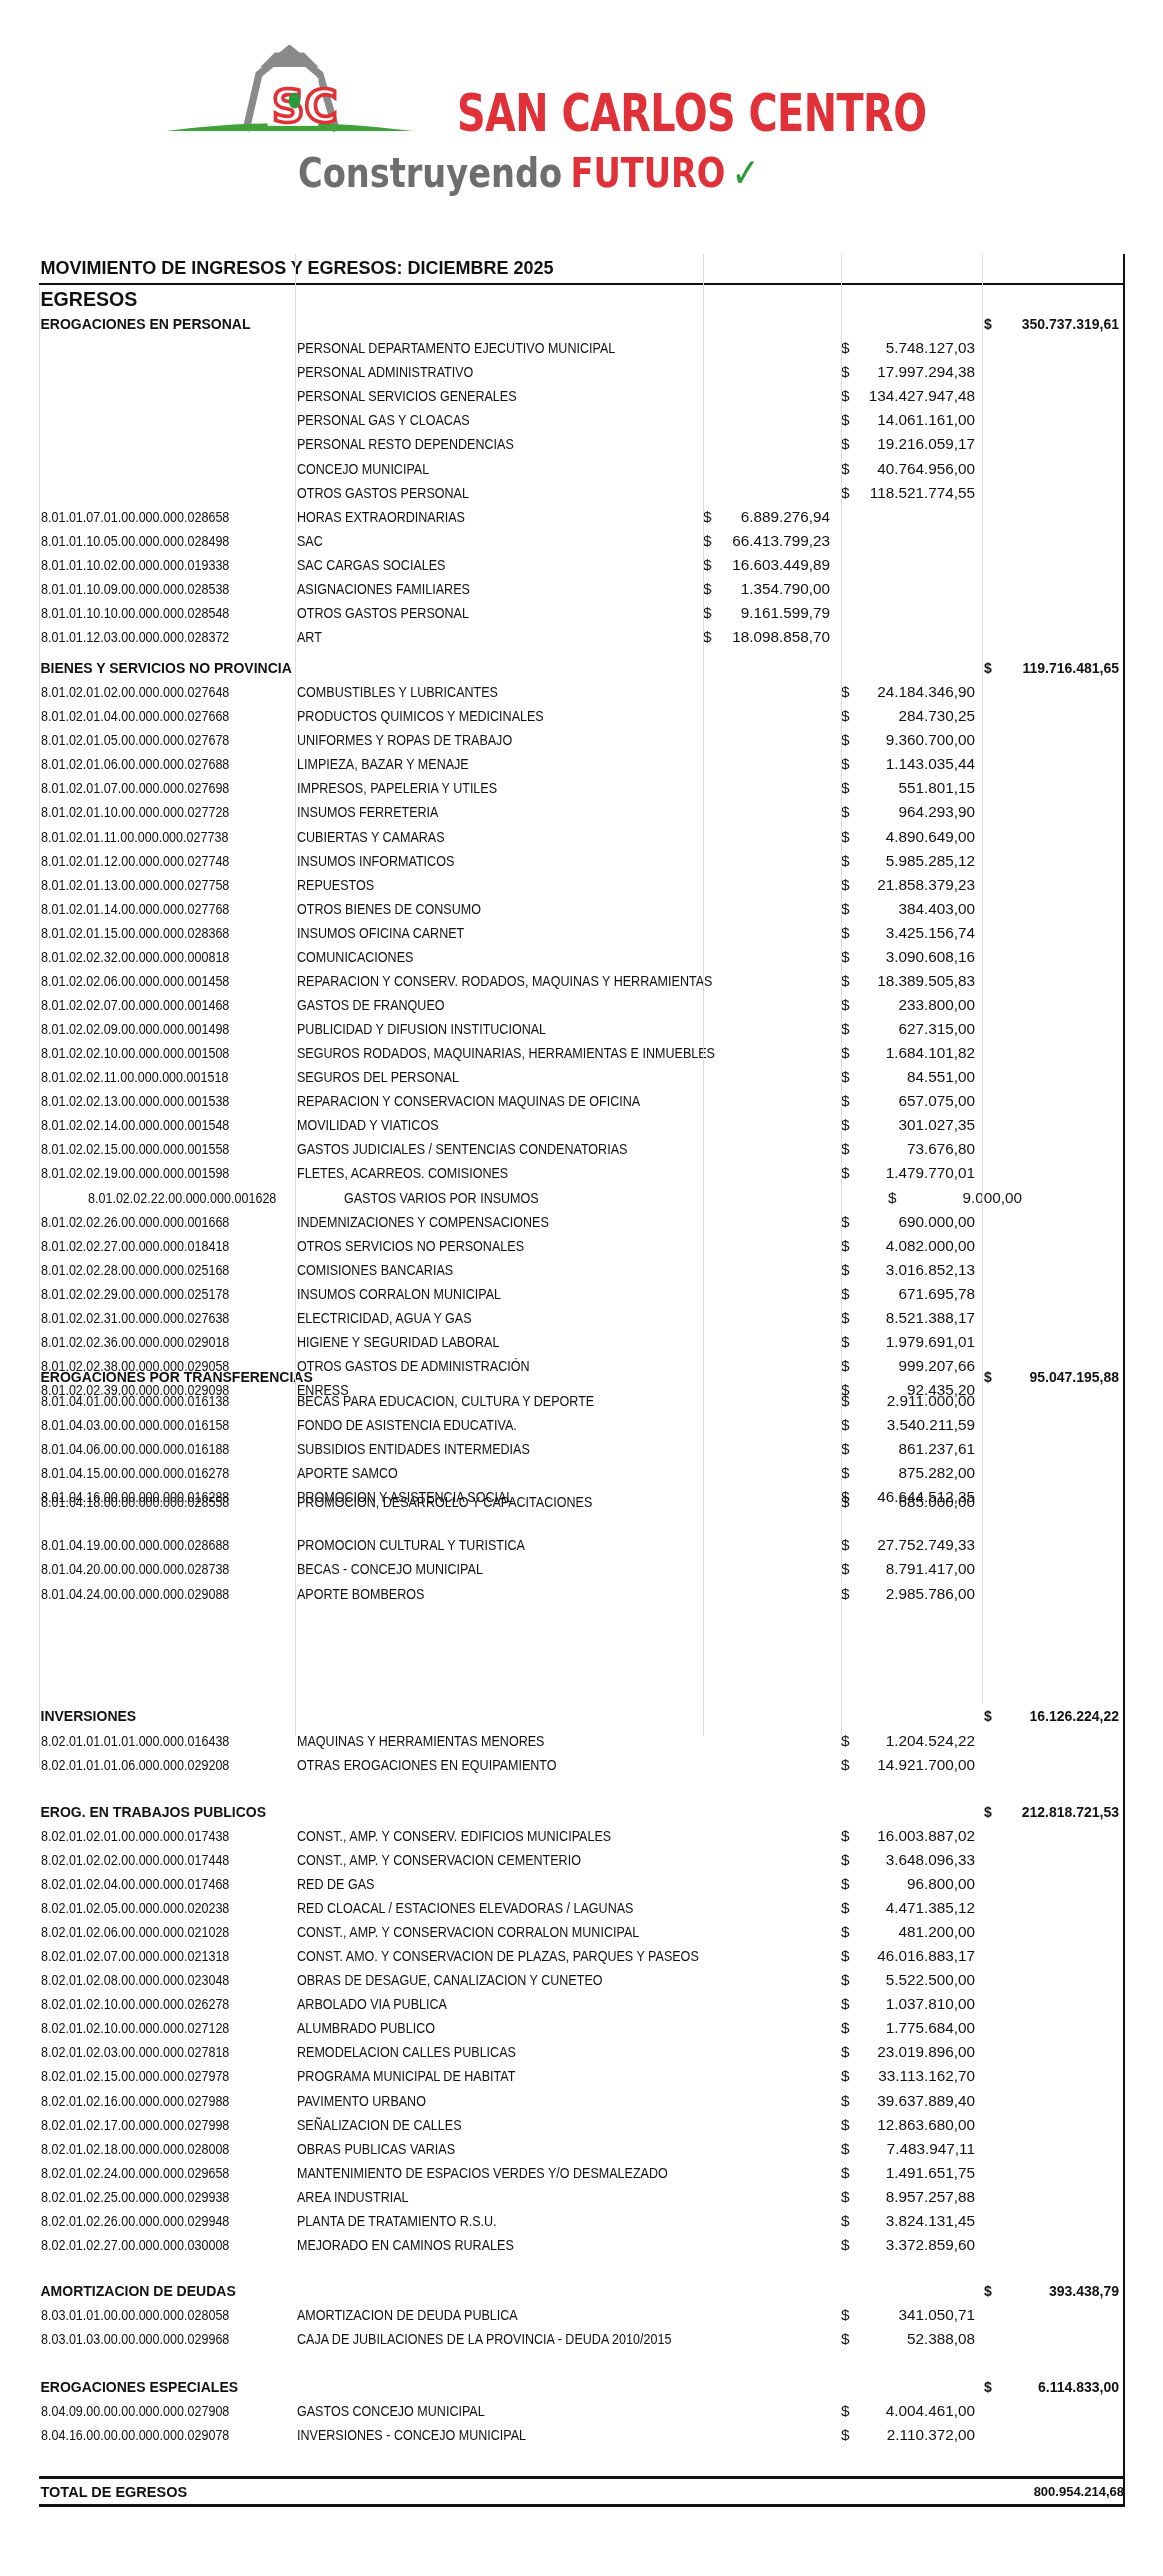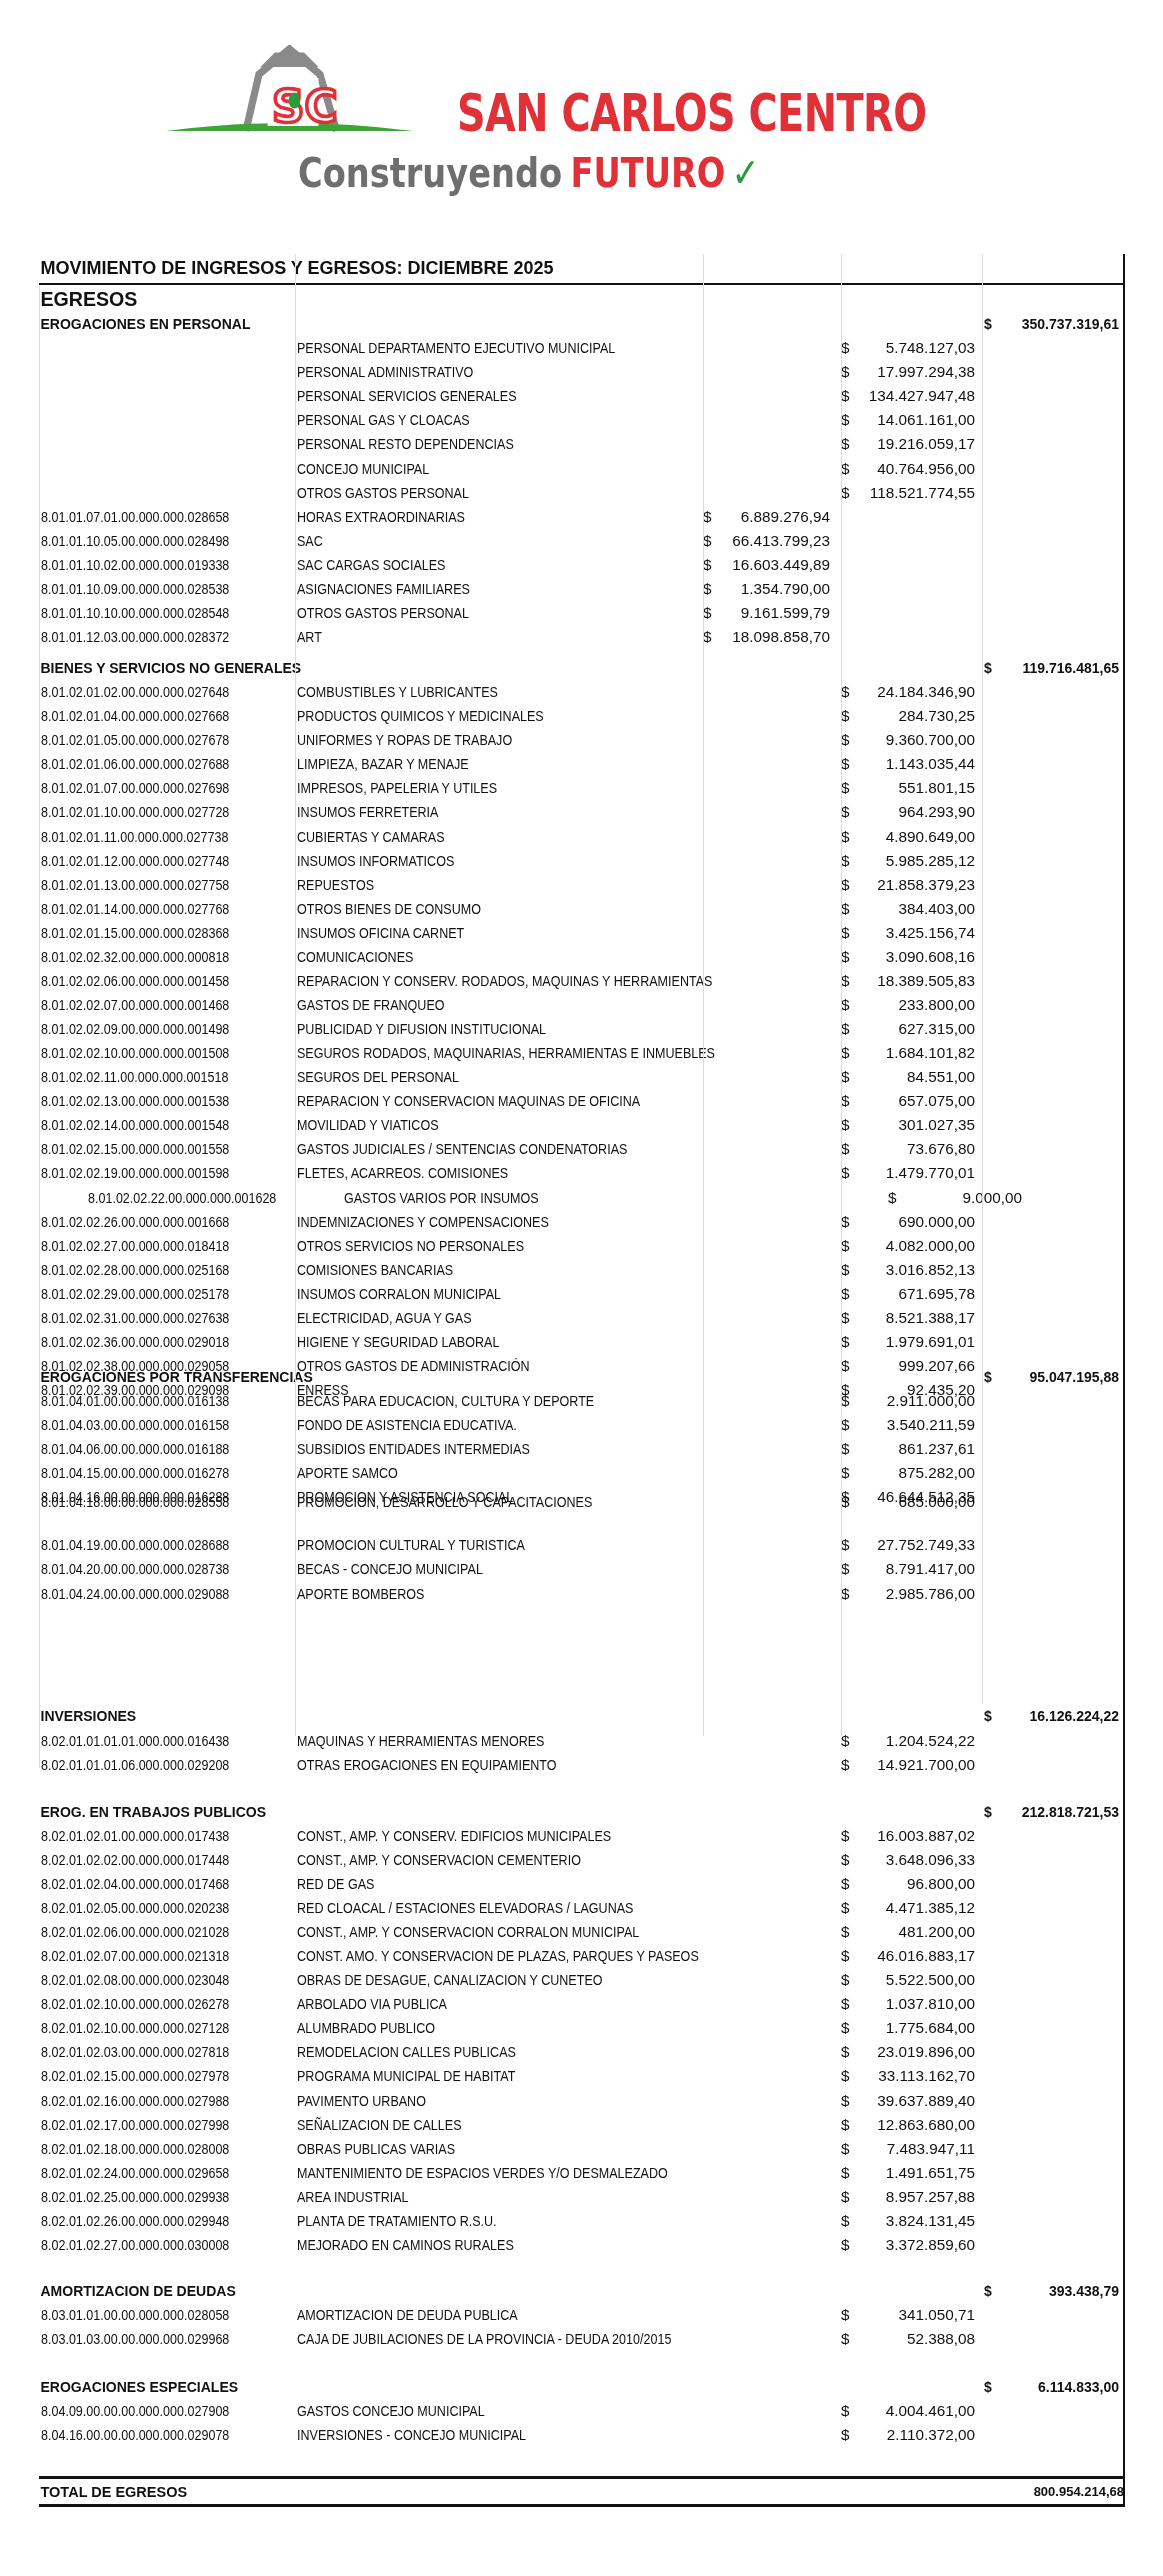--- a/index.html
+++ b/index.html
@@ -164,21 +164,21 @@
       </div>
       <div class="row" style="top: 371px;">
         <span class="cell-code">8.01.01.12.03.00.000.000.028372</span>
         <span class="cell-desc">ART</span>
         <div class="money col1">
           <span class="sym">$</span>
           <span class="amt">18.098.858,70</span>
         </div>
       </div>
       <div class="row" style="top: 402px;">
-        <span class="section-title">BIENES Y SERVICIOS NO GENERALES</span>
+        <span class="section-title">BIENES Y SERVICIOS NO PROVINCIA</span>
         <div class="money col3">
           <span class="sym">$</span>
           <span class="amt">119.716.481,65</span>
         </div>
       </div>
       <div class="row" style="top: 426px;">
         <span class="cell-code">8.01.02.01.02.00.000.000.027648</span>
         <span class="cell-desc">COMBUSTIBLES Y LUBRICANTES</span>
         <div class="money col2">
           <span class="sym">$</span>

